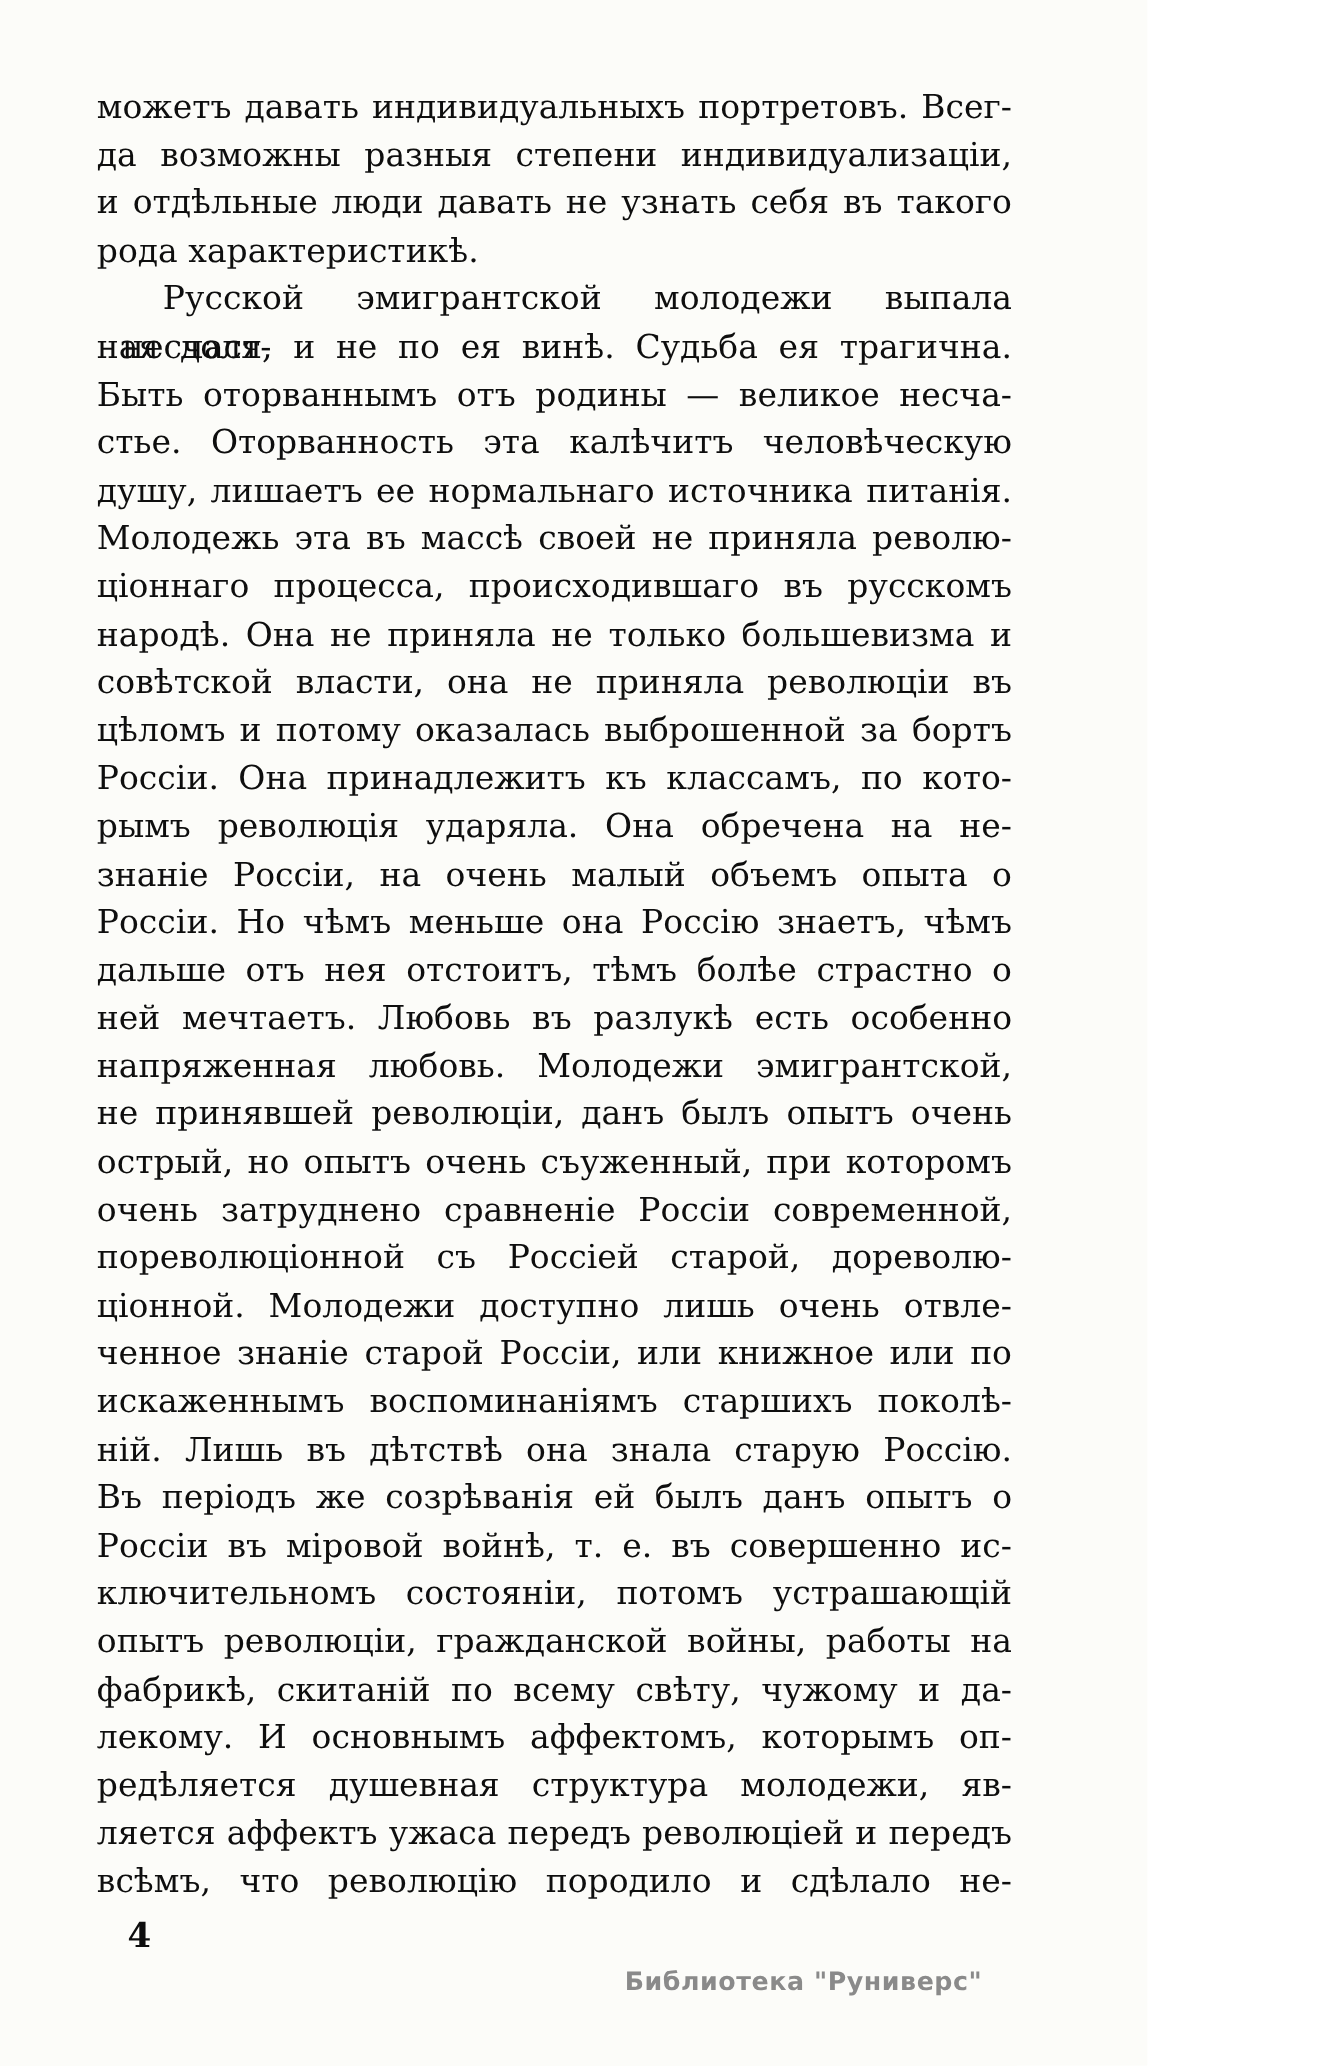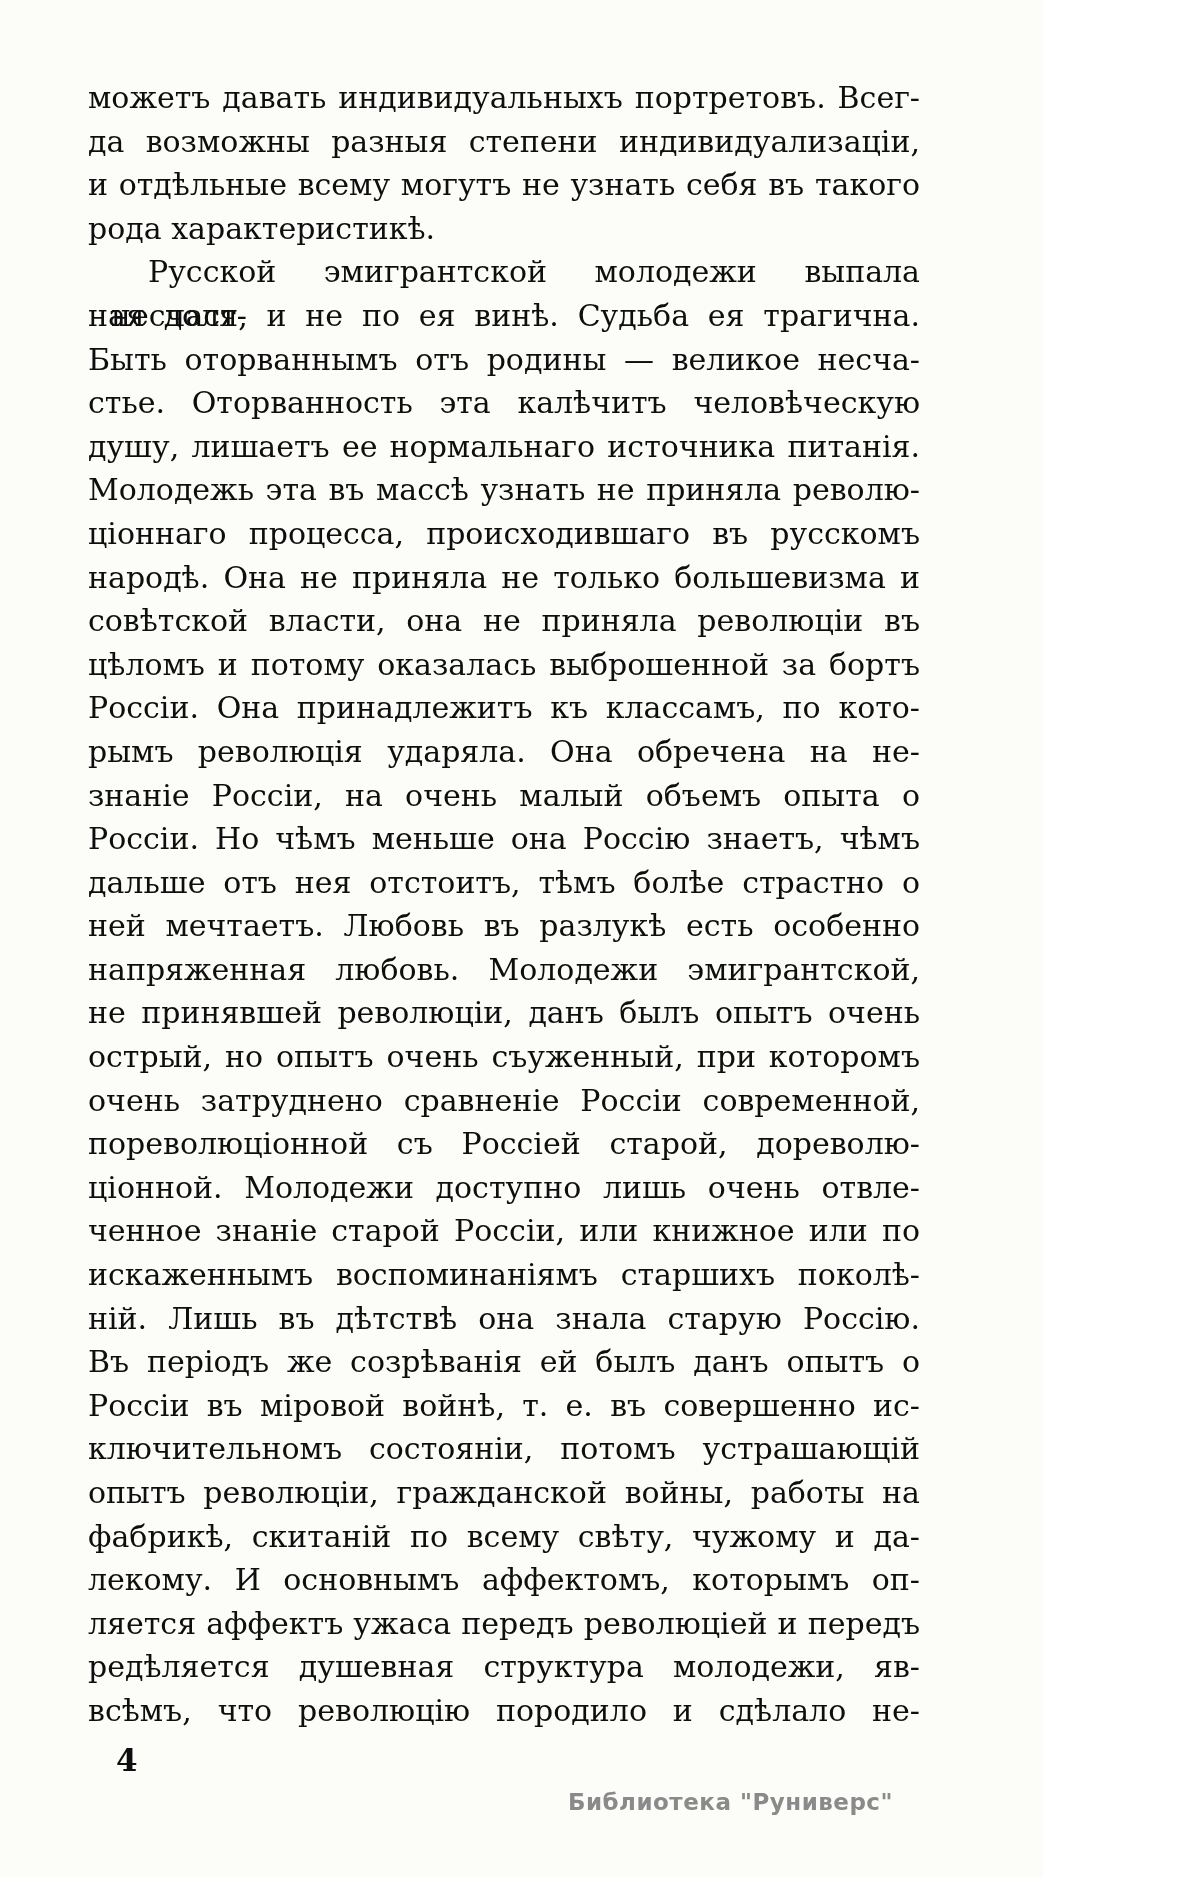--- a/index.html
+++ b/index.html
@@ -59,28 +59,28 @@
     letter-spacing: 0.5px;
   }
 </style>
 </head>
 <body>
 
 <div class="page">
   <div class="body-text">
       <div class="line">можетъ давать индивидуальныхъ портретовъ. Всег-</div>
       <div class="line">да возможны разныя степени индивидуализаціи,</div>
-      <div class="line">и отдѣльные всему могутъ не узнать себя въ такого</div>
+      <div class="line">и отдѣльные люди давать не узнать себя въ такого</div>
       <div class="line flush">рода характеристикѣ.</div>
       <div class="line indent">Русской эмигрантской молодежи выпала несчаст-</div>
       <div class="line">ная доля, и не по ея винѣ. Судьба ея трагична.</div>
       <div class="line">Быть оторваннымъ отъ родины — великое несча-</div>
       <div class="line">стье. Оторванность эта калѣчитъ человѣческую</div>
       <div class="line">душу, лишаетъ ее нормальнаго источника питанія.</div>
-      <div class="line">Молодежь эта въ массѣ узнать не приняла револю-</div>
+      <div class="line">Молодежь эта въ массѣ своей не приняла револю-</div>
       <div class="line">ціоннаго процесса, происходившаго въ русскомъ</div>
       <div class="line">народѣ. Она не приняла не только большевизма и</div>
       <div class="line">совѣтской власти, она не приняла революціи въ</div>
       <div class="line">цѣломъ и потому оказалась выброшенной за бортъ</div>
       <div class="line">Россіи. Она принадлежитъ къ классамъ, по кото-</div>
       <div class="line">рымъ революція ударяла. Она обречена на не-</div>
       <div class="line">знаніе Россіи, на очень малый объемъ опыта о</div>
       <div class="line">Россіи. Но чѣмъ меньше она Россію знаетъ, чѣмъ</div>
       <div class="line">дальше отъ нея отстоитъ, тѣмъ болѣе страстно о</div>
       <div class="line">ней мечтаетъ. Любовь въ разлукѣ есть особенно</div>
@@ -92,19 +92,19 @@
       <div class="line">ціонной. Молодежи доступно лишь очень отвле-</div>
       <div class="line">ченное знаніе старой Россіи, или книжное или по</div>
       <div class="line">искаженнымъ воспоминаніямъ старшихъ поколѣ-</div>
       <div class="line">ній. Лишь въ дѣтствѣ она знала старую Россію.</div>
       <div class="line">Въ періодъ же созрѣванія ей былъ данъ опытъ о</div>
       <div class="line">Россіи въ міровой войнѣ, т. е. въ совершенно ис-</div>
       <div class="line">ключительномъ состояніи, потомъ устрашающій</div>
       <div class="line">опытъ революціи, гражданской войны, работы на</div>
       <div class="line">фабрикѣ, скитаній по всему свѣту, чужому и да-</div>
       <div class="line">лекому. И основнымъ аффектомъ, которымъ оп-</div>
+      <div class="line">редѣляется душевная структура молодежи, яв-</div>
       <div class="line">ляется аффектъ ужаса передъ революціей и передъ</div>
-      <div class="line">редѣляется душевная структура молодежи, яв-</div>
       <div class="line">всѣмъ, что революцію породило и сдѣлало не-</div>
     </div>
   <div class="page-number">4</div>
   <div class="watermark">Библиотека "Руниверс"</div>
 </div>
 
 </body></html>

